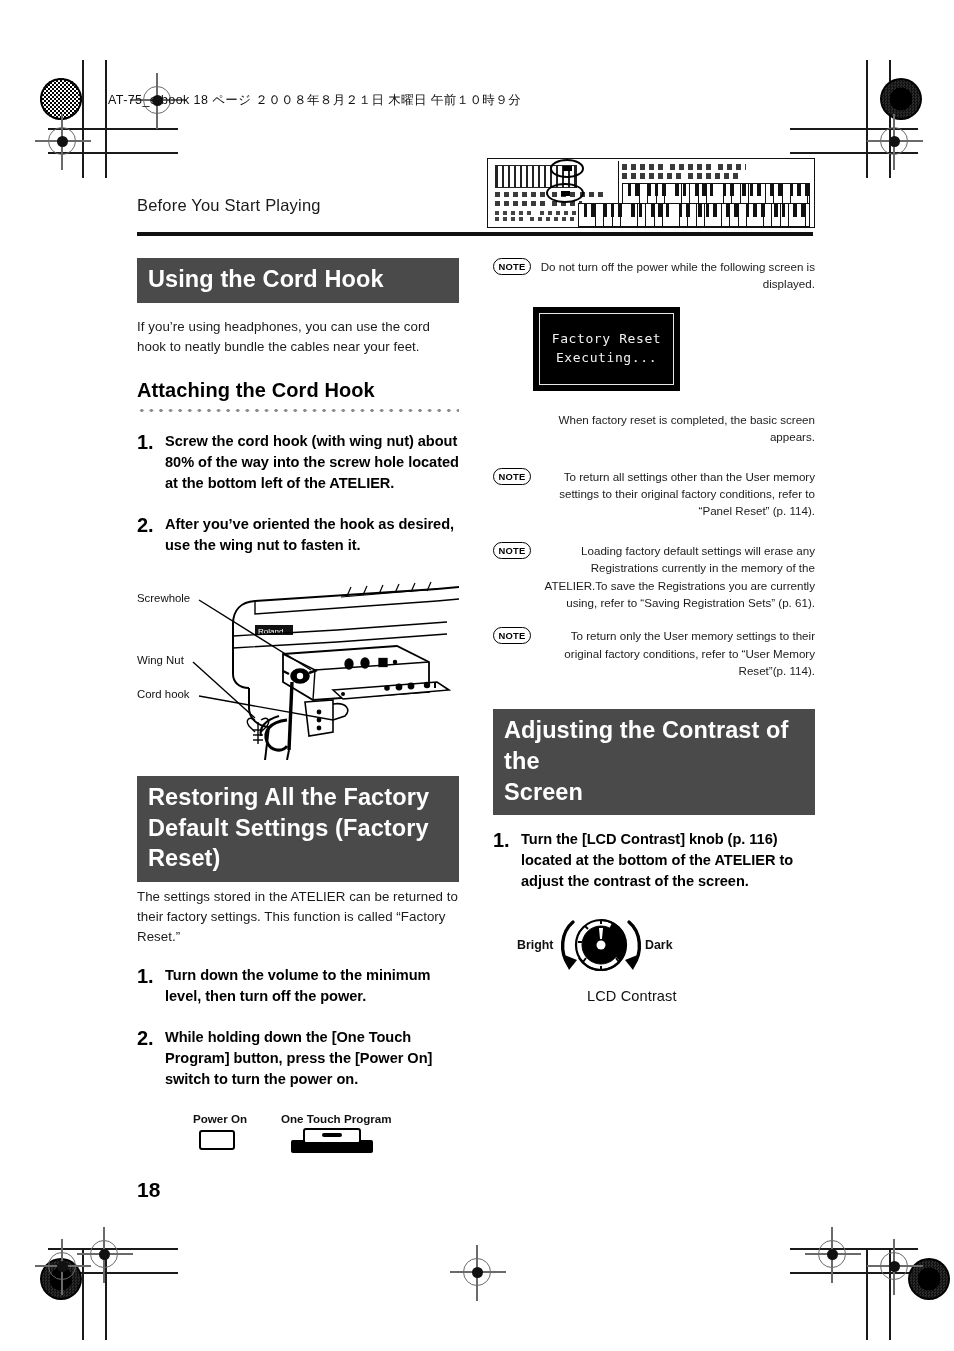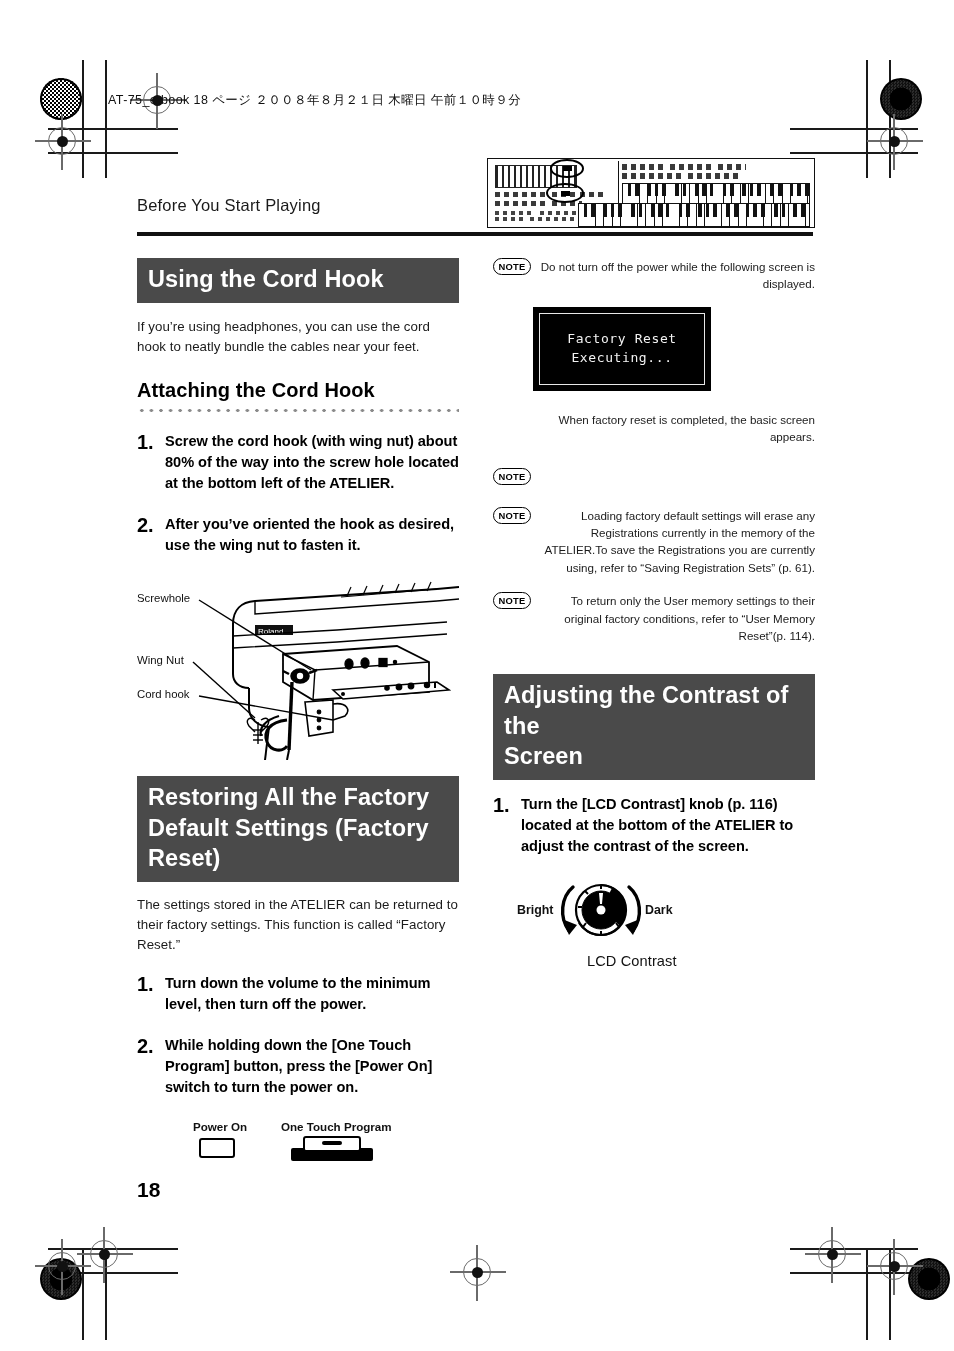--- a/index.html
+++ b/index.html
@@ -228,21 +228,21 @@
     flex: 1;
     font-size: 11.6px;
     line-height: 1.50;
     color: #1b1b1b;
   }
   .note-spacer { width: 47px; flex: 0 0 47px; }
 
   
   .lcd-wrap {
     margin: 14px 0 0 40px;
-    width: 178px; height: 84px;
+    width: 147px; height: 84px;
     background: #000;
     padding: 6px;
     box-sizing: border-box;
   }
   .lcd-inner {
     width: 100%; height: 100%;
     border: 1.6px solid #e8e8e8;
     box-sizing: border-box;
     display: flex;
     flex-direction: column;
@@ -545,21 +545,21 @@
       <div class="callout" style="left:0px; top:22px;">Screwhole</div>
       <div class="callout" style="left:0px; top:84px;">Wing Nut</div>
       <div class="callout" style="left:0px; top:118px;">Cord hook</div>
     </div>
 
     <div class="section-bar" style="margin-top:16px;">
       <div>Restoring All the Factory</div>
       <div>Default Settings (Factory Reset)</div>
     </div>
 
-    <div class="body-text" style="margin-top:13px;">The settings stored in the ATELIER can be returned to their factory settings. This function is called “Factory Reset.”</div>
+    <div class="body-text" style="margin-top:5px;">The settings stored in the ATELIER can be returned to their factory settings. This function is called “Factory Reset.”</div>
 
     <div class="step" style="margin-top:18px;">
       <div class="step-num">1.</div>
       <div class="step-text">Turn down the volume to the minimum level, then turn off the power.</div>
     </div>
 
     <div class="step" style="margin-top:20px;">
       <div class="step-num">2.</div>
       <div class="step-text">While holding down the [One Touch Program] button, press the [Power On] switch to turn the power on.</div>
     </div>
@@ -588,20 +588,21 @@
       </div>
     </div>
 
     <div class="note-row" style="margin-top:20px;">
       <div class="note-spacer"></div>
       <div class="note-text">When factory reset is completed, the basic screen appears.</div>
     </div>
 
     <div class="note-row" style="margin-top:22px;">
       <div class="note-badge">NOTE</div>
+      <div class="note-text">To return all settings other than the User memory settings to their original factory conditions, refer to “Panel Reset” (p. 114).</div>
     </div>
 
     <div class="note-row" style="margin-top:22px;">
       <div class="note-badge">NOTE</div>
       <div class="note-text">Loading factory default settings will erase any Registrations currently in the memory of the ATELIER.To save the Registrations you are currently using, refer to “Saving Registration Sets” (p. 61).</div>
     </div>
 
     <div class="note-row" style="margin-top:16px;">
       <div class="note-badge">NOTE</div>
       <div class="note-text">To return only the User memory settings to their original factory conditions, refer to “User Memory Reset”(p. 114).</div>

